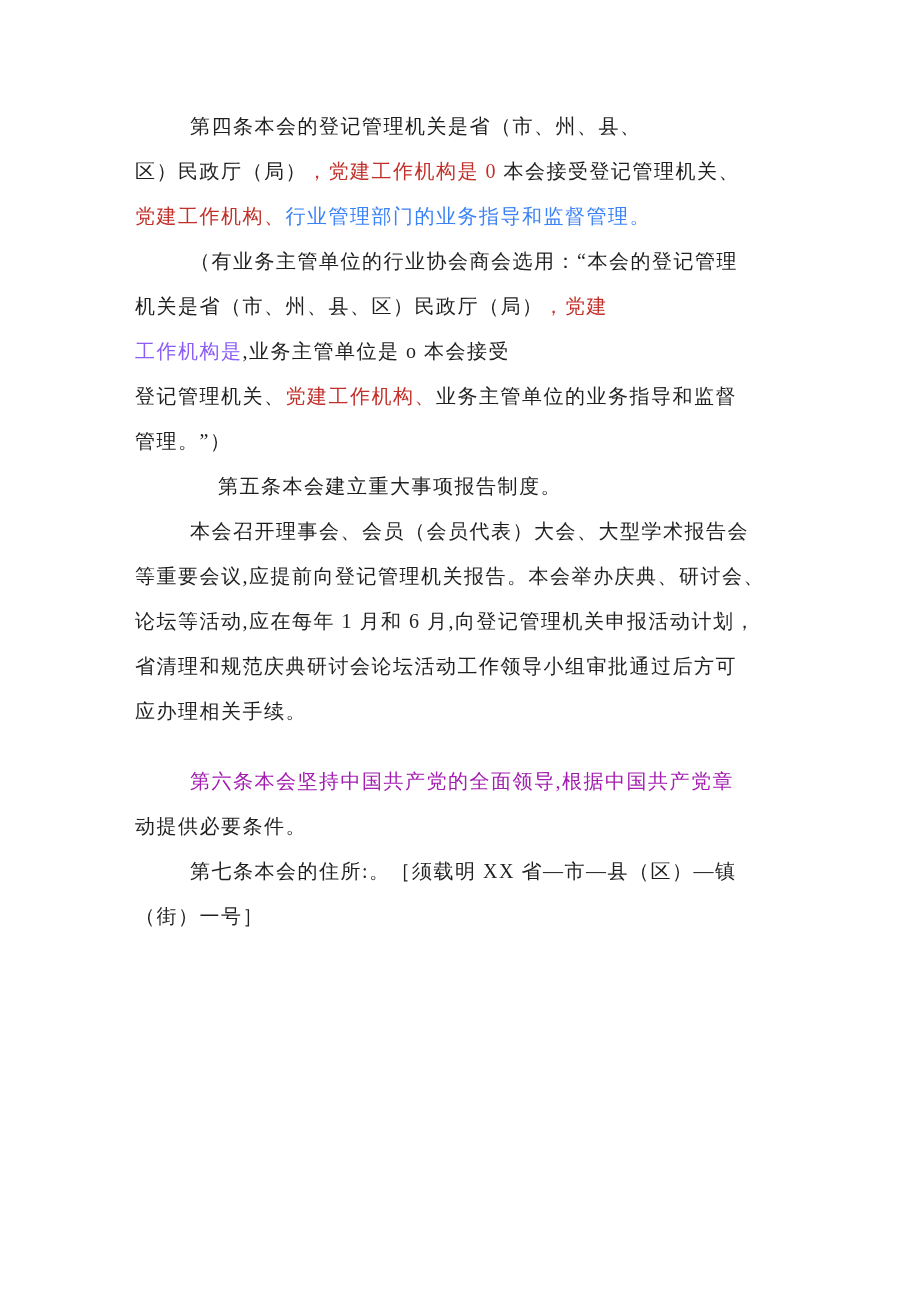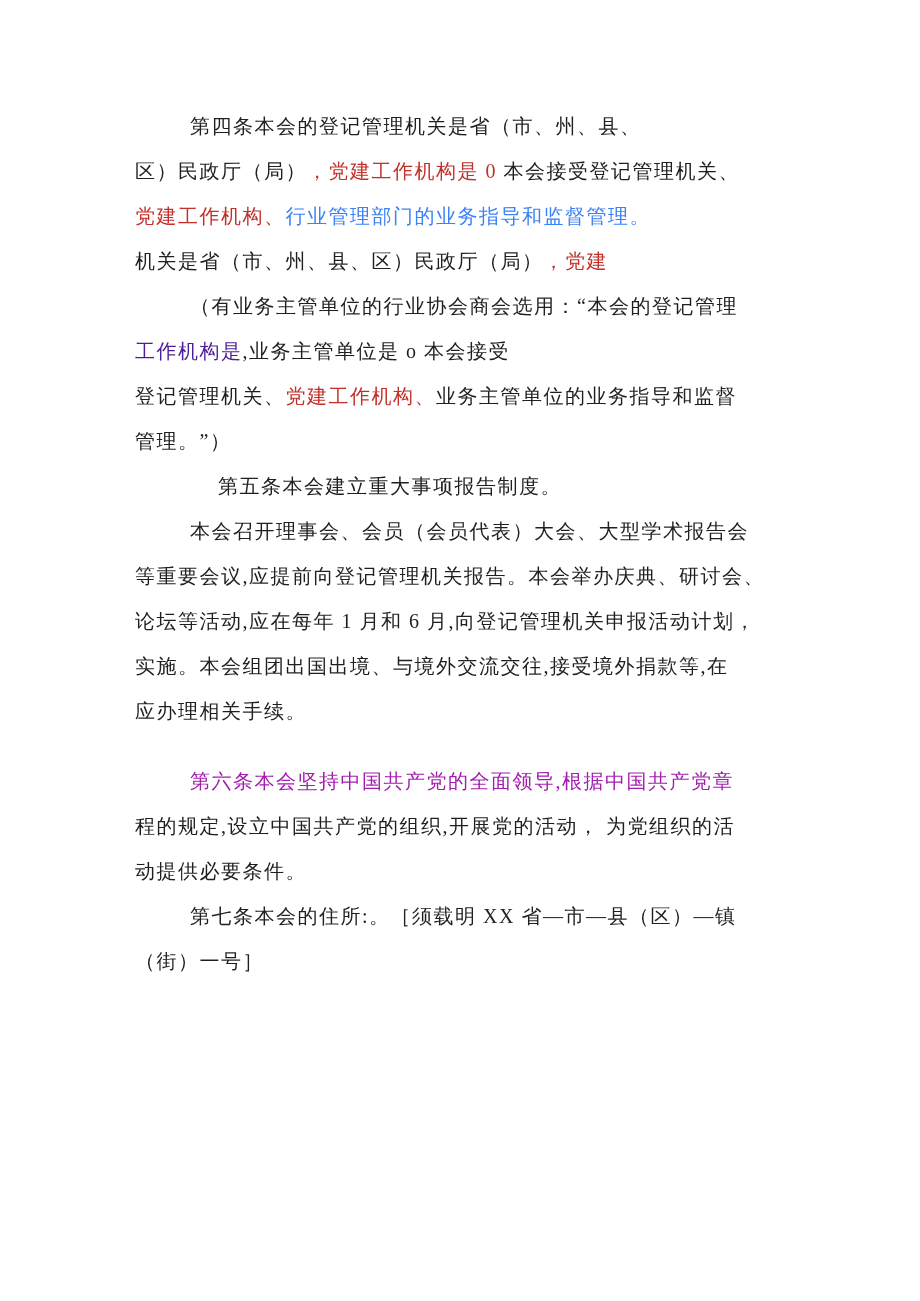--- a/index.html
+++ b/index.html
@@ -40,36 +40,35 @@
 </head>
 <body style="background: rgb(255, 255, 255);">
 
 <div class="page">
     <div class="paragraph">
       <div class="line indent"><span class="seg-black" style="color: rgb(31, 31, 31);">第四条本会的登记管理机关是省（市、州、县、</span></div>
       <div class="line"><span class="seg-black" style="color: rgb(31, 31, 31);">区）民政厅（局）</span><span class="seg-red" style="color: rgb(194, 48, 42);">，党建工作机构是 0 </span><span class="seg-black" style="color: rgb(31, 31, 31);">本会接受登记管理机关、</span></div>
       <div class="line"><span class="seg-red" style="color: rgb(194, 48, 42);">党建工作机构、</span><span class="seg-black" style="color: #3b82f6;">行业管理部门的业务指导和监督管理。</span></div>
     </div>
     <div class="paragraph">
+      <div class="line indent"><span class="seg-black" style="color: rgb(31, 31, 31);">（有业务主管单位的行业协会商会选用：“本会的登记管理</span></div>
       <div class="line"><span class="seg-black" style="color: rgb(31, 31, 31);">机关是省（市、州、县、区）民政厅（局）</span><span class="seg-red" style="color: rgb(194, 48, 42);">，党建</span></div>
-      <div class="line indent"><span class="seg-black" style="color: rgb(31, 31, 31);">（有业务主管单位的行业协会商会选用：“本会的登记管理</span></div>
-      <div class="line"><span class="seg-red" style="color: #4c1d95; margin-top: 42px;">工作机构是</span><span class="seg-black" style="color: rgb(31, 31, 31);">,业务主管单位是 o 本会接受</span></div>
+      <div class="line"><span class="seg-red" style="color: #8b5cf6; margin-top: 42px;">工作机构是</span><span class="seg-black" style="color: rgb(31, 31, 31);">,业务主管单位是 o 本会接受</span></div>
       <div class="line"><span class="seg-black" style="color: rgb(31, 31, 31);">登记管理机关、</span><span class="seg-red" style="color: rgb(194, 48, 42);">党建工作机构、</span><span class="seg-black" style="color: rgb(31, 31, 31);">业务主管单位的业务指导和监督</span></div>
       <div class="line"><span class="seg-black" style="color: rgb(31, 31, 31);">管理。”）</span></div>
     </div>
     <div class="paragraph">
       <div class="line indent"><span class="seg-black" style="color: rgb(31, 31, 31); margin-left: 28px;">第五条本会建立重大事项报告制度。</span></div>
       <div class="line indent"><span class="seg-black" style="color: rgb(31, 31, 31);">本会召开理事会、会员（会员代表）大会、大型学术报告会</span></div>
       <div class="line"><span class="seg-black" style="color: rgb(31, 31, 31);">等重要会议,应提前向登记管理机关报告。本会举办庆典、研讨会、</span></div>
       <div class="line"><span class="seg-black" style="color: rgb(31, 31, 31);">论坛等活动,应在每年 1 月和 6 月,向登记管理机关申报活动计划，</span></div>
-      <div class="line"><span class="seg-black" style="color: rgb(31, 31, 31);">实施。本会组团出国出境、与境外交流交往,接受境外捐款等,在</span></div>
+      <div class="line"><span class="seg-black" style="color: rgb(31, 31, 31);">省清理和规范庆典研讨会论坛活动工作领导小组审批通过后方可</span></div>
       <div class="line"><span class="seg-black" style="color: rgb(31, 31, 31);">应办理相关手续。</span></div>
     </div>
     <div class="paragraph" style="margin-top: 25px;">
       <div class="line indent"><span class="seg-black" style="color: #a21caf;">第六条本会坚持中国共产党的全面领导,根据中国共产党章</span></div>
-      <div class="line"><span class="seg-black" style="color: rgb(31, 31, 31);">程的规定,设立中国共产党的组织,开展党的活动， 为党组织的活</span></div>
       <div class="line"><span class="seg-black" style="color: rgb(31, 31, 31);">动提供必要条件。</span></div>
     </div>
     <div class="paragraph">
       <div class="line indent"><span class="seg-black" style="color: rgb(31, 31, 31);">第七条本会的住所:。［须载明 XX 省—市—县（区）—镇</span></div>
       <div class="line"><span class="seg-black" style="color: rgb(31, 31, 31);">（街）一号］</span></div>
     </div>
   </div>
 
 </body></html>

